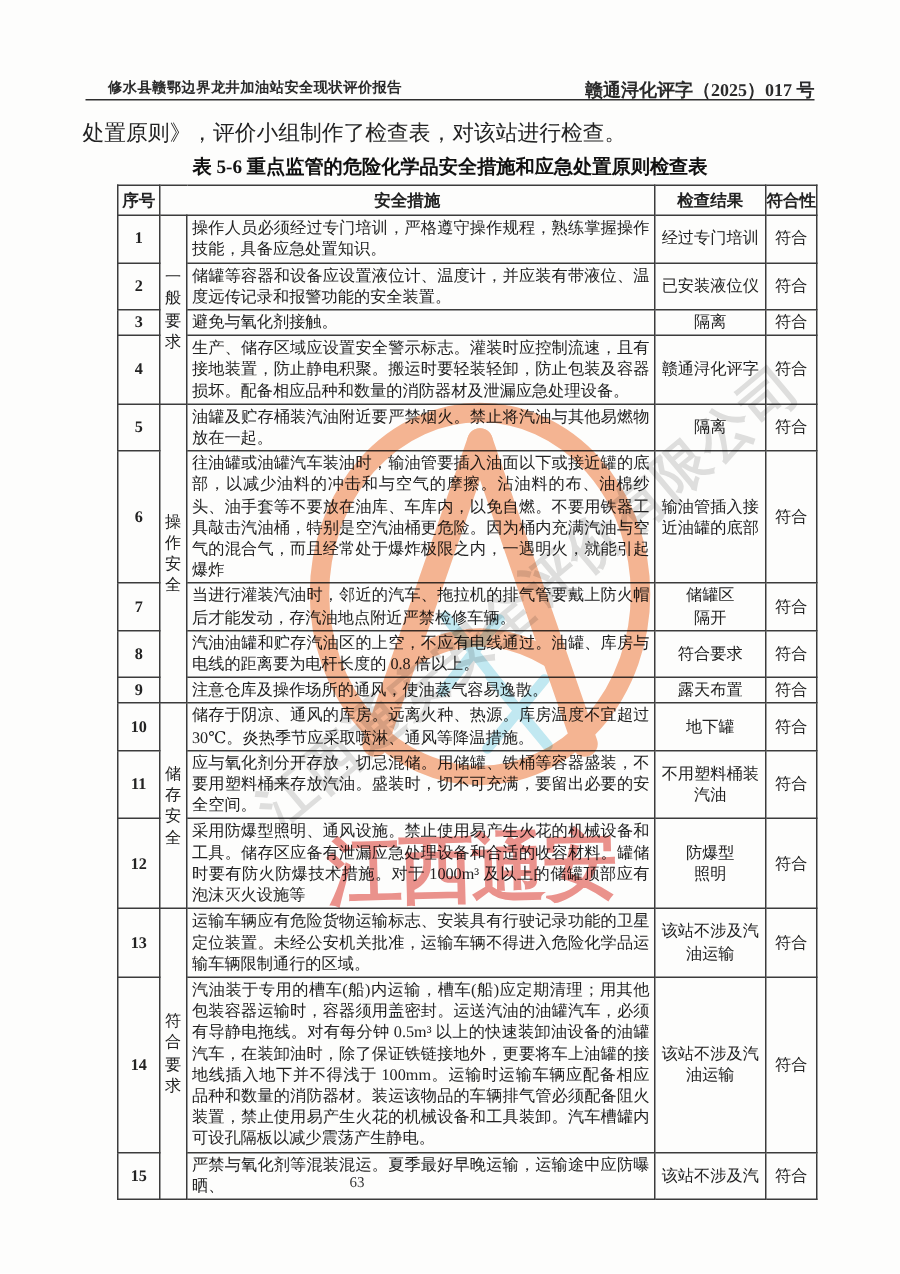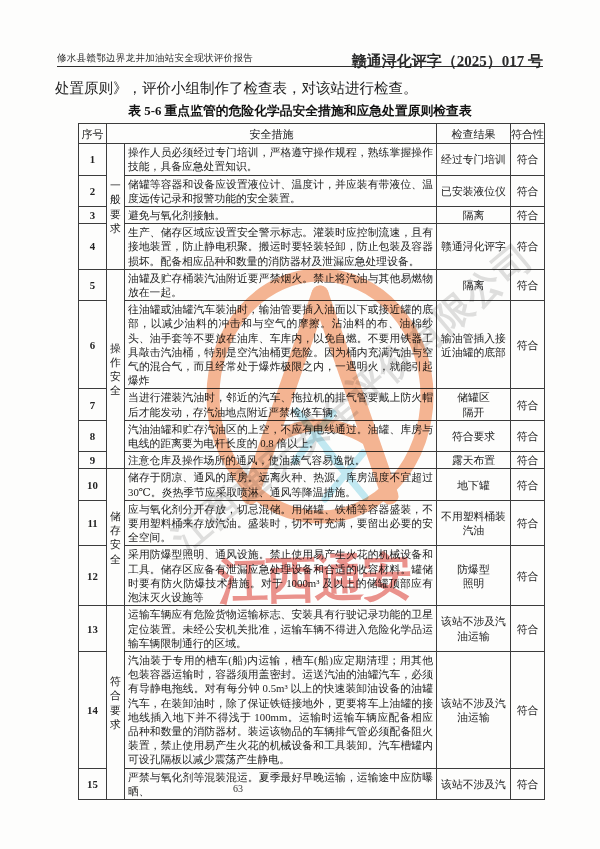--- a/index.html
+++ b/index.html
@@ -1,34 +1,34 @@
 <!DOCTYPE html>
 <html><head>
 <meta charset="utf-8">
 <style>
   html,body{margin:0;padding:0;}
   body{
     width:600px;height:849px;position:relative;overflow:hidden;
     background:#fdfdfc;color:#1d1d1d;
     font-family:"Liberation Serif","DejaVu Serif",serif;
   }
-  .hdr-left{position:absolute;left:57px;top:52px;font-size:9.5px;font-weight:normal;color:#2b2b2b;letter-spacing:.3px;}
-  .hdr-right{position:absolute;right:57px;top:52px;font-size:15px;font-weight:bold;color:#2b2b2b;}
+  .hdr-left{position:absolute;left:72px;top:52px;font-size:9.5px;font-weight:bold;color:#2b2b2b;letter-spacing:.3px;}
+  .hdr-right{position:absolute;right:57px;top:52px;font-size:12px;font-weight:bold;color:#2b2b2b;}
   .hdr-rule{position:absolute;left:57px;right:57px;top:66px;height:0;border-top:1.3px solid #2e2e2e;}
   .intro{position:absolute;left:55px;top:79px;width:490px;font-size:14.5px;color:#222;}
   .tbl-title{position:absolute;left:0;top:103px;width:600px;text-align:center;font-size:12.8px;font-weight:bold;color:#111;}
   table.checklist{
     position:absolute;left:78px;top:123px;width:466px;
     border-collapse:collapse;table-layout:fixed;
   }
   table.checklist th,table.checklist td{
     border:1px solid #3c3c3c;font-size:10.8px;line-height:14.2px;
     padding:1px 3px;vertical-align:middle;color:#222;
   }
-  table.checklist th{font-weight:normal;text-align:center;padding:2.5px 0;font-size:11px;}
+  table.checklist th{font-weight:bold;text-align:center;padding:2.5px 0;font-size:11px;}
   td.no{text-align:center;font-weight:bold;font-family:"Liberation Serif",serif;}
   td.cat{text-align:left;padding:1px 1px;font-size:10.3px;line-height:12.5px;word-break:break-all;}
   td.measure{text-align:justify;text-justify:inter-ideograph;word-break:break-all;}
   td.result,td.conf{text-align:center;white-space:pre-line;word-break:break-all;}
   .page-num{position:absolute;left:0;top:783px;width:476px;text-align:center;font-size:10px;color:#333;}
   
   .wm{position:absolute;pointer-events:none;mix-blend-mode:multiply;}
   .wm-gray{
     left:178px;top:520px;width:520px;white-space:nowrap;
     font-size:37px;letter-spacing:1px;font-weight:bold;

